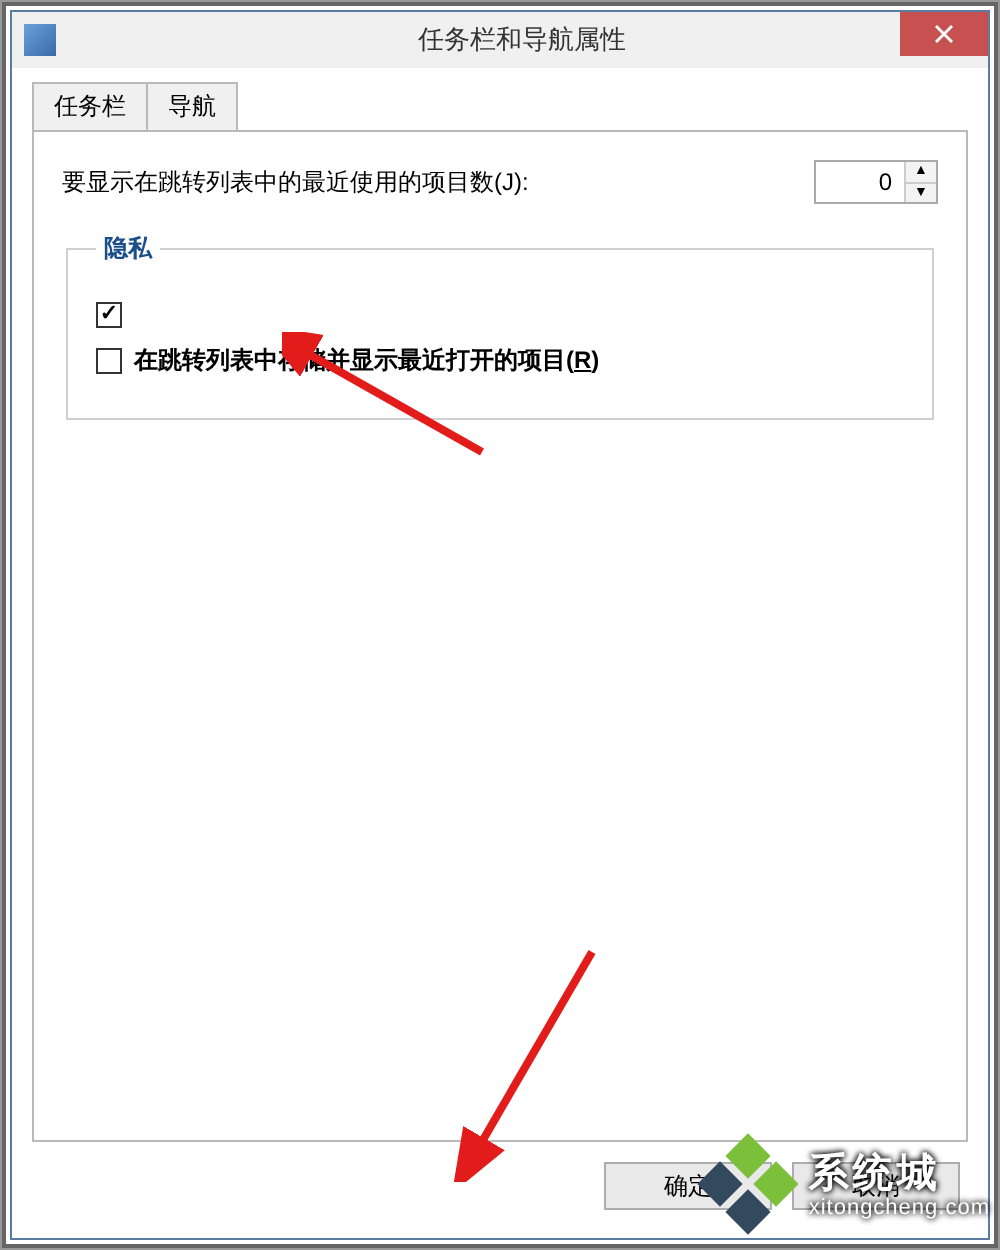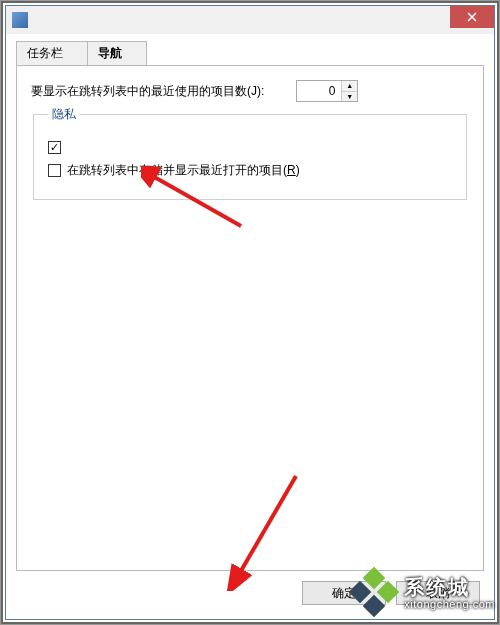--- a/index.html
+++ b/index.html
@@ -71,47 +71,47 @@
     display: flex;
     flex-direction: column;
     background: #fff;
   }
   .tabs {
     display: flex;
     border-bottom: 1px solid #b9b9b9;
     gap: 0;
   }
   .tab {
-    padding: 3px 24px 3px 10px;
+    padding: 3px 10px 3px 10px;
     border: 1px solid #b9b9b9;
     background: #f0f0f0;
     position: relative;
     top: 1px;
     font-size: 12px;
     cursor: pointer;
   }
-  .tab + .tab { margin-left: -1px; font-weight: bold; }
+  .tab + .tab { margin-left: -1px; }
   .tab.active {
     background: #fff;
     border-bottom: 1px solid #fff;
     z-index: 2;
   }
   .tab-panel {
     border: 1px solid #b9b9b9;
     border-top: none;
     flex: 1;
     padding: 14px 14px 12px 14px;
     background: #fff;
     display: flex;
     flex-direction: column;
   }
   .row1 {
     display: flex;
     align-items: center;
-    justify-content: flex-start;
+    justify-content: space-between;
     gap: 32px;
   }
   .row1 .label { color: #000; }
   .spinner {
     display: flex;
     align-items: stretch;
     border: 1px solid #aaa;
     height: 22px;
   }
   .spinner input {
@@ -133,23 +133,24 @@
     display: flex;
     align-items: center;
     justify-content: center;
     background: #f3f3f3;
     font-size: 7px;
     line-height: 1;
     cursor: pointer;
   }
   .spinner .arrows div:first-child { border-bottom: 1px solid #ccc; }
   fieldset.privacy {
-    margin-top: 4px;
+    margin-top: 14px;
     border: 1px solid #d0d0d0;
     padding: 10px 14px 14px 14px;
+    font-weight: bold;
   }
   fieldset.privacy legend {
     padding: 0 4px;
     color: #1a4e8a;
     font-size: 12px;
   }
   .chk-row {
     display: flex;
     align-items: center;
     margin: 8px 0 6px 0;
@@ -215,20 +216,21 @@
   .wm-text .en { font-size: 11px; letter-spacing: 0.5px; }
 </style>
 </head>
 <body>
 
 <div class="outer-frame">
   <div class="dialog">
 
     <div class="titlebar">
       <span class="icon"></span>
+      <span class="title">任务栏和导航属性</span>
       <div class="close">
         <svg viewBox="0 0 10 10">
           <line x1="1" y1="1" x2="9" y2="9" stroke="#fff" stroke-width="1.4"></line>
           <line x1="9" y1="1" x2="1" y2="9" stroke="#fff" stroke-width="1.4"></line>
         </svg>
       </div>
     </div>
 
     <div class="dialog-body">
 

